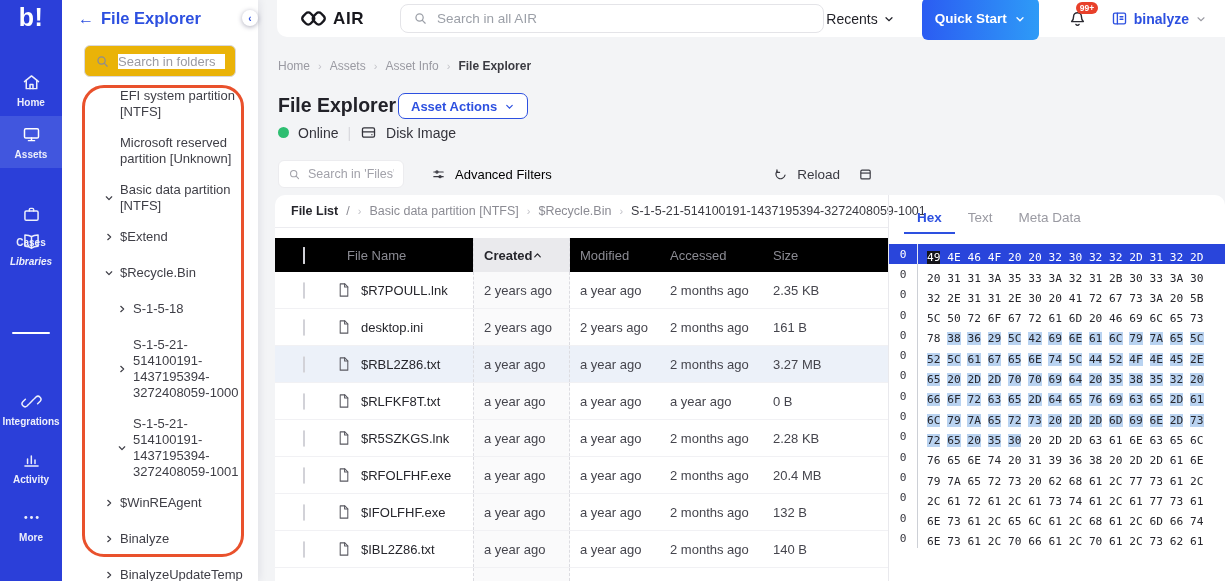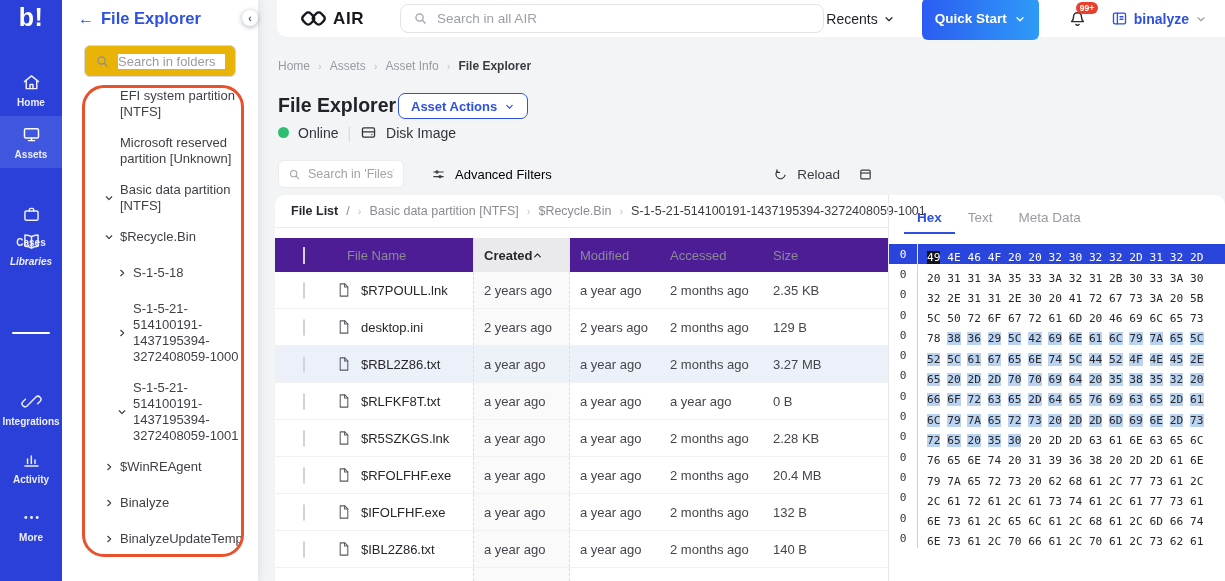--- a/index.html
+++ b/index.html
@@ -71,21 +71,21 @@
 
   
   .card{position:absolute;left:275px;top:195px;width:950px;height:386px;background:#fff;border-radius:10px 10px 0 0;display:flex;overflow:hidden}
   .list-pane{width:613px;flex-shrink:0}
   .list-path{height:33px;display:flex;align-items:center;gap:8px;padding:0 16px;border-bottom:1px solid #ECECF0;font-size:12.5px;color:#8B8B93;white-space:nowrap}
   .list-path .ttl{font-weight:700;color:#26262C;}
   .list-path .sep{color:#C2C2C8;font-size:11px}
   .list-path .cur{color:#3B3B42}
   .tbl{margin-top:10px}
   .trow{display:grid;grid-template-columns:62px 136px 97px 90px 103px 1fr;align-items:center;height:37px;border-bottom:1px solid #F1F1F4;font-size:13px;color:#45454D;cursor:pointer}
-  .thead{height:34px;background:#4c1d95;color:#8B8B93;border-bottom:none;cursor:default}
+  .thead{height:34px;background:#000000;color:#8B8B93;border-bottom:none;cursor:default}
   .thead .hcell{font-size:13px}
   .cb{width:14px;height:14px;border:1.5px solid #D2D2D8;border-radius:3px;background:#fff;margin-left:28px;cursor:pointer}
   .ccell{height:100%;display:flex;align-items:center;padding-left:10px;background:#FAFAFB;border-left:1px dashed #DCDCE1;border-right:1px dashed #DCDCE1}
   .thead .ccell{background:#EAEAED;color:#26262C;font-weight:700;gap:0}
   .ncell{display:flex;align-items:center;gap:10px;color:#26262C}
   .trow.sel{background:var(--rowsel)}
   .trow.sel .ccell{background:#EDF1F8}
   .trow.partial{height:13px;border-bottom:none}
   .pad10{padding-left:10px}
 
@@ -209,20 +209,28 @@
         <span class="chev"></span>
         <span class="lbl">Microsoft reserved partition [Unknown]</span>
       </div>
       <div class="tree-item lvl0 m-multi">
         <span class="chev">
           <svg width="10" height="10" viewBox="0 0 24 24" stroke-linecap="round" stroke-linejoin="round" fill="none" stroke="#3E3E46" stroke-width="2.8">
             <polyline points="5.5 9 12 16 18.5 9"></polyline>
           </svg>
         </span>
         <span class="lbl">Basic data partition [NTFS]</span>
+      </div>
+      <div class="tree-item lvl1 m-single">
+        <span class="chev">
+          <svg width="10" height="10" viewBox="0 0 24 24" stroke-linecap="round" stroke-linejoin="round" fill="none" stroke="#3E3E46" stroke-width="2.8">
+            <polyline points="9 5.5 16 12 9 18.5"></polyline>
+          </svg>
+        </span>
+        <span class="lbl">$Extend</span>
       </div>
       <div class="tree-item lvl1 m-single">
         <span class="chev">
           <svg width="10" height="10" viewBox="0 0 24 24" stroke-linecap="round" stroke-linejoin="round" fill="none" stroke="#3E3E46" stroke-width="2.8">
             <polyline points="5.5 9 12 16 18.5 9"></polyline>
           </svg>
         </span>
         <span class="lbl">$Recycle.Bin</span>
       </div>
       <div class="tree-item lvl2 m-single">
@@ -458,21 +466,21 @@
               <svg width="14" height="16" viewBox="0 0 24 26" stroke-linecap="round" stroke-linejoin="round" fill="none" stroke="#5A5A62" stroke-width="1.8">
                 <path d="M5.5 2.5h8l5 5v16h-13z"></path>
                 <path d="M13 2.5V8h5.5"></path>
               </svg>
             </span>
             <span>desktop.ini</span>
           </div>
           <div class="ccell">2 years ago</div>
           <div class="pad10">2 years ago</div>
           <div class="pad10">2 months ago</div>
-          <div class="pad10">129 B</div>
+          <div class="pad10">161 B</div>
         </div>
         <div class="trow sel">
           <div><span class="cb"></span></div>
           <div class="ncell">
             <span>
               <svg width="14" height="16" viewBox="0 0 24 26" stroke-linecap="round" stroke-linejoin="round" fill="none" stroke="#5A5A62" stroke-width="1.8">
                 <path d="M5.5 2.5h8l5 5v16h-13z"></path>
                 <path d="M13 2.5V8h5.5"></path>
               </svg>
             </span>

